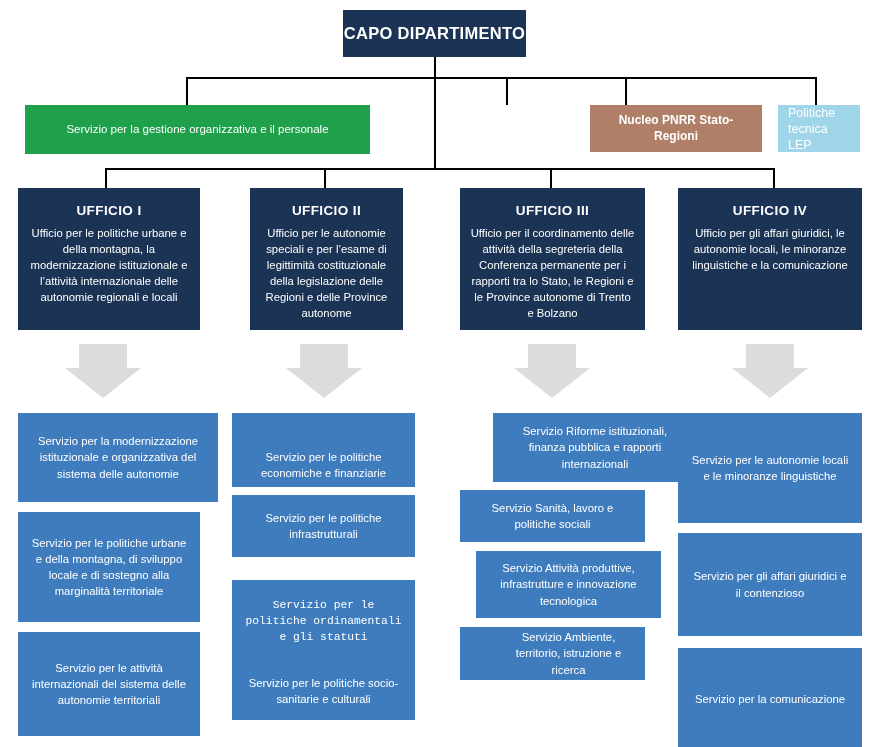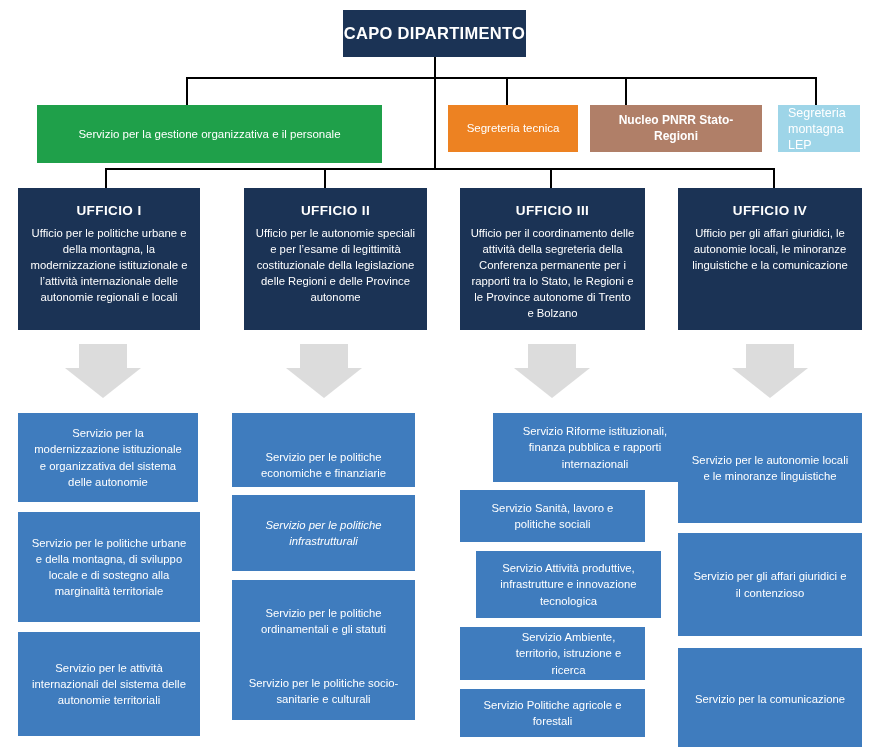--- a/index.html
+++ b/index.html
@@ -114,48 +114,45 @@
   <div class="line v" style="left:506px; top:77px; height:28px;"></div>
   <div class="line v" style="left:625px; top:77px; height:28px;"></div>
   <div class="line v" style="left:815px; top:77px; height:28px;"></div>
 
   <div class="line v" style="left:434px; top:77px; height:91px;"></div>
 
   <div class="box node-top" style="left:343px; top:10px; width:183px; height:47px;">
     <span>CAPO DIPARTIMENTO</span>
   </div>
 
-  <div class="box node-staff green" style="left:25px; top:105px; width:345px; height:58px;margin-left:12px;">
+  <div class="box node-staff green" style="left:25px; top:105px; width:345px; height:49px;">
     <span>Servizio per la gestione organizzativa e il personale</span>
   </div>
 
-  <div class="box node-staff orange" style="left:448px; top:105px; width:130px; height:47px;">
-    <span>Segreteria tecnica</span>
-  </div>
 
   <div class="box node-staff brown" style="left:590px; top:105px; width:172px; height:47px;">
     <span>Nucleo PNRR Stato-Regioni</span>
   </div>
 
   <div class="box node-staff lightblue" style="left:778px; top:105px; width:82px; height:47px;">
-    <span>Segreteria montagna LEP</span>
+    <span>Politiche tecnica LEP</span>
   </div>
 
   <div class="line h" style="left:105px; top:168px; width:669px;"></div>
   <div class="line v" style="left:105px; top:168px; height:20px;"></div>
   <div class="line v" style="left:324px; top:168px; height:20px;"></div>
   <div class="line v" style="left:550px; top:168px; height:20px;"></div>
   <div class="line v" style="left:773px; top:168px; height:20px;"></div>
 
   <div class="box node-ufficio" style="left:18px; top:188px; width:182px; height:142px;">
     <div class="u-title">UFFICIO I</div>
     <div class="u-desc">Ufficio per le politiche urbane e della montagna, la modernizzazione istituzionale e l’attività internazionale delle autonomie regionali e locali</div>
   </div>
 
-  <div class="box node-ufficio" style="left:244px; top:188px; width:183px; height:142px;">
+  <div class="box node-ufficio" style="left:250px; top:188px; width:153px; height:142px;">
     <div class="u-title">UFFICIO II</div>
     <div class="u-desc">Ufficio per le autonomie speciali e per l’esame di legittimità costituzionale della legislazione delle Regioni e delle Province autonome</div>
   </div>
 
   <div class="box node-ufficio" style="left:460px; top:188px; width:185px; height:142px;">
     <div class="u-title">UFFICIO III</div>
     <div class="u-desc">Ufficio per il coordinamento delle attività della segreteria della Conferenza permanente per i rapporti tra lo Stato, le Regioni e le Province autonome di Trento e Bolzano</div>
   </div>
 
   <div class="box node-ufficio" style="left:678px; top:188px; width:184px; height:142px;">
@@ -173,58 +170,55 @@
   </div>
   <div>
     <div class="arrow-shaft" style="left:528px; top:344px; width:48px; height:24px;"></div>
     <div class="arrow-head" style="left:514px; top:368px;"></div>
   </div>
   <div>
     <div class="arrow-shaft" style="left:746px; top:344px; width:48px; height:24px;"></div>
     <div class="arrow-head" style="left:732px; top:368px;"></div>
   </div>
 
-  <div class="box node-serv" style="left:18px; top:413px; width:180px; height:89px;">
+  <div class="box node-serv" style="left:18px; top:413px; width:200px; height:89px;">
     <span>Servizio per la modernizzazione istituzionale e organizzativa del sistema delle autonomie</span>
   </div>
   <div class="box node-serv" style="left:18px; top:512px; width:182px; height:110px;">
     <span>Servizio per le politiche urbane e della montagna, di sviluppo locale e di sostegno alla marginalità territoriale</span>
   </div>
   <div class="box node-serv" style="left:18px; top:632px; width:182px; height:104px;">
     <span>Servizio per le attività internazionali del sistema delle autonomie territoriali</span>
   </div>
 
   <div class="box node-serv" style="left:232px; top:413px; width:183px; height:74px;justify-content:flex-end;">
     <span>Servizio per le politiche economiche e finanziarie</span>
   </div>
-  <div class="box node-serv" style="left:232px; top:495px; width:183px; height:76px;font-style:italic;">
+  <div class="box node-serv" style="left:232px; top:495px; width:183px; height:62px;">
     <span>Servizio per le politiche infrastrutturali</span>
   </div>
-  <div class="box node-serv" style="left:232px; top:580px; width:183px; height:82px;">
+  <div class="box node-serv" style="left:232px; top:580px; width:183px; height:82px;font-family:Liberation Mono, monospace;">
     <span>Servizio per le politiche ordinamentali e gli statuti</span>
   </div>
   <div class="box node-serv" style="left:232px; top:662px; width:183px; height:58px;">
     <span>Servizio per le politiche socio-sanitarie e culturali</span>
   </div>
 
   <div class="box node-serv" style="left:460px; top:413px; width:204px; height:69px;margin-left:33px;">
     <span>Servizio Riforme istituzionali, finanza pubblica e rapporti internazionali</span>
   </div>
   <div class="box node-serv" style="left:460px; top:490px; width:185px; height:52px;">
     <span>Servizio Sanità, lavoro e politiche sociali</span>
   </div>
   <div class="box node-serv" style="left:460px; top:551px; width:185px; height:67px;margin-left:16px;">
     <span>Servizio Attività produttive, infrastrutture e innovazione tecnologica</span>
   </div>
   <div class="box node-serv" style="left:460px; top:627px; width:185px; height:53px;padding-left:44px;">
     <span>Servizio Ambiente, territorio, istruzione e ricerca</span>
   </div>
-  <div class="box node-serv" style="left:460px; top:689px; width:185px; height:48px;">
-    <span>Servizio Politiche agricole e forestali</span>
-  </div>
 
   <div class="box node-serv" style="left:678px; top:413px; width:184px; height:110px;">
     <span>Servizio per le autonomie locali e le minoranze linguistiche</span>
   </div>
   <div class="box node-serv" style="left:678px; top:533px; width:184px; height:103px;">
     <span>Servizio per gli affari giuridici e il contenzioso</span>
   </div>
   <div class="box node-serv" style="left:678px; top:648px; width:184px; height:102px;">
     <span>Servizio per la comunicazione</span>
   </div>

